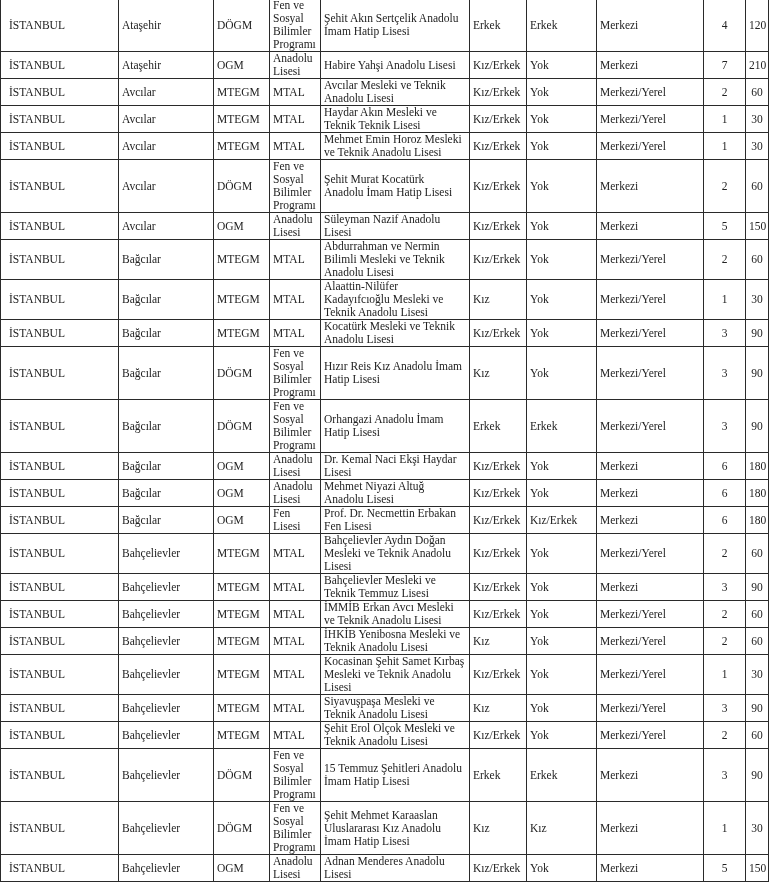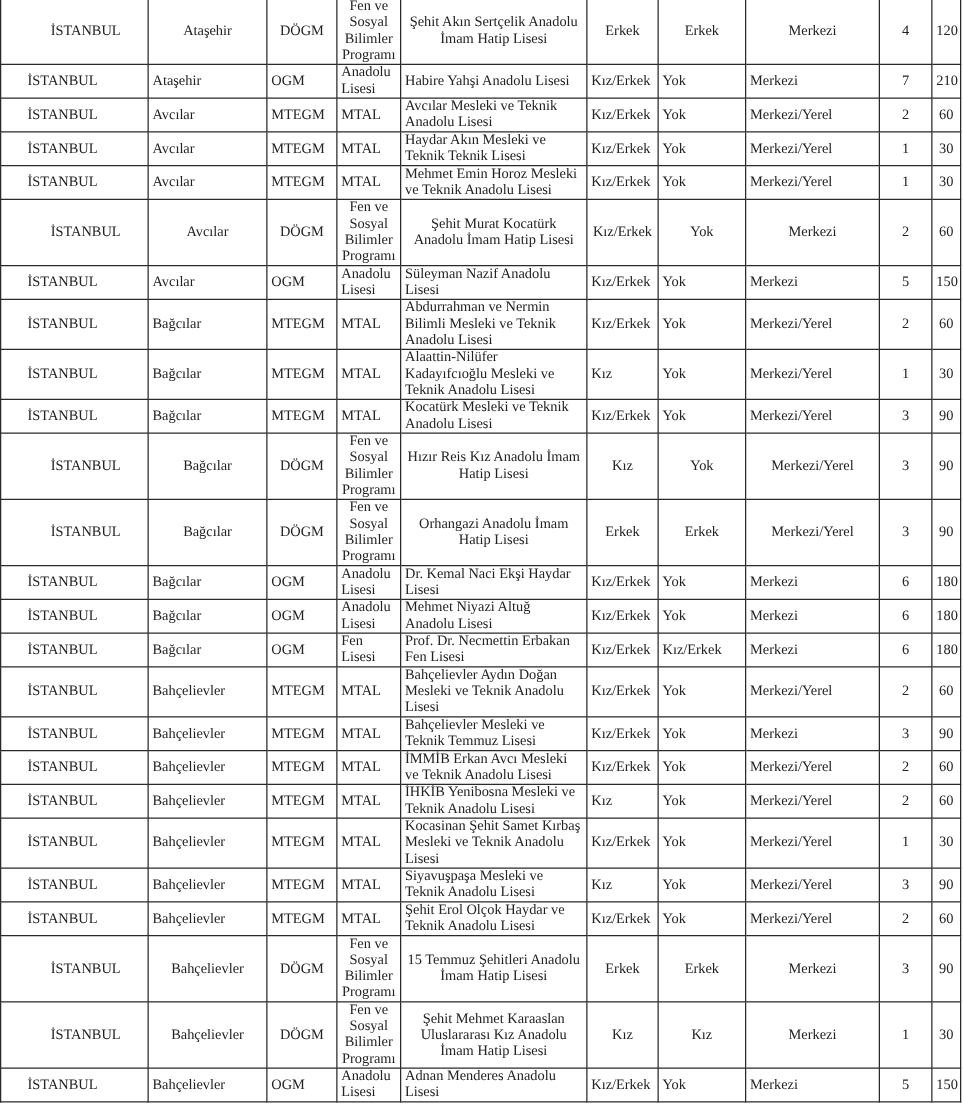--- a/index.html
+++ b/index.html
@@ -16,23 +16,23 @@
     font-size: 11.5px;
     color: #222;
     line-height: 13px;
   }
   td {
     border: 1.5px solid #2a2a2a;
     padding: 0 3px;
     vertical-align: middle;
     overflow: hidden;
   }
-  td.c-prov { padding-left: 21px; }
+  td.c-prov { padding-left: 8px; }
   td.c-num { text-align: center; }
-  tr.h4 td { height: 52px; text-align: center; }
+  tr.h4 td { height: 52px; }
   tr.h3 td { height: 39px; }
   tr.h2 td { height: 25px; }
   col.w-prov { width: 118px; }
   col.w-dist { width: 95px; }
   col.w-dept { width: 56px; }
   col.w-type { width: 51px; }
   col.w-name { width: 149px; }
   col.w-gender { width: 57px; }
   col.w-pension { width: 70px; }
   col.w-base { width: 107px; }
@@ -307,21 +307,21 @@
     <td>Yok</td>
     <td>Merkezi/Yerel</td>
     <td class="c-num">3</td>
     <td class="c-num">90</td>
   </tr>
         <tr class="h2">
     <td class="c-prov">İSTANBUL</td>
     <td>Bahçelievler</td>
     <td>MTEGM</td>
     <td>MTAL</td>
-    <td>Şehit Erol Olçok Haydar ve Teknik Anadolu Lisesi</td>
+    <td>Şehit Erol Olçok Mesleki ve Teknik Anadolu Lisesi</td>
     <td>Kız/Erkek</td>
     <td>Yok</td>
     <td>Merkezi/Yerel</td>
     <td class="c-num">2</td>
     <td class="c-num">60</td>
   </tr>
         <tr class="h4">
     <td class="c-prov">İSTANBUL</td>
     <td>Bahçelievler</td>
     <td>DÖGM</td>

